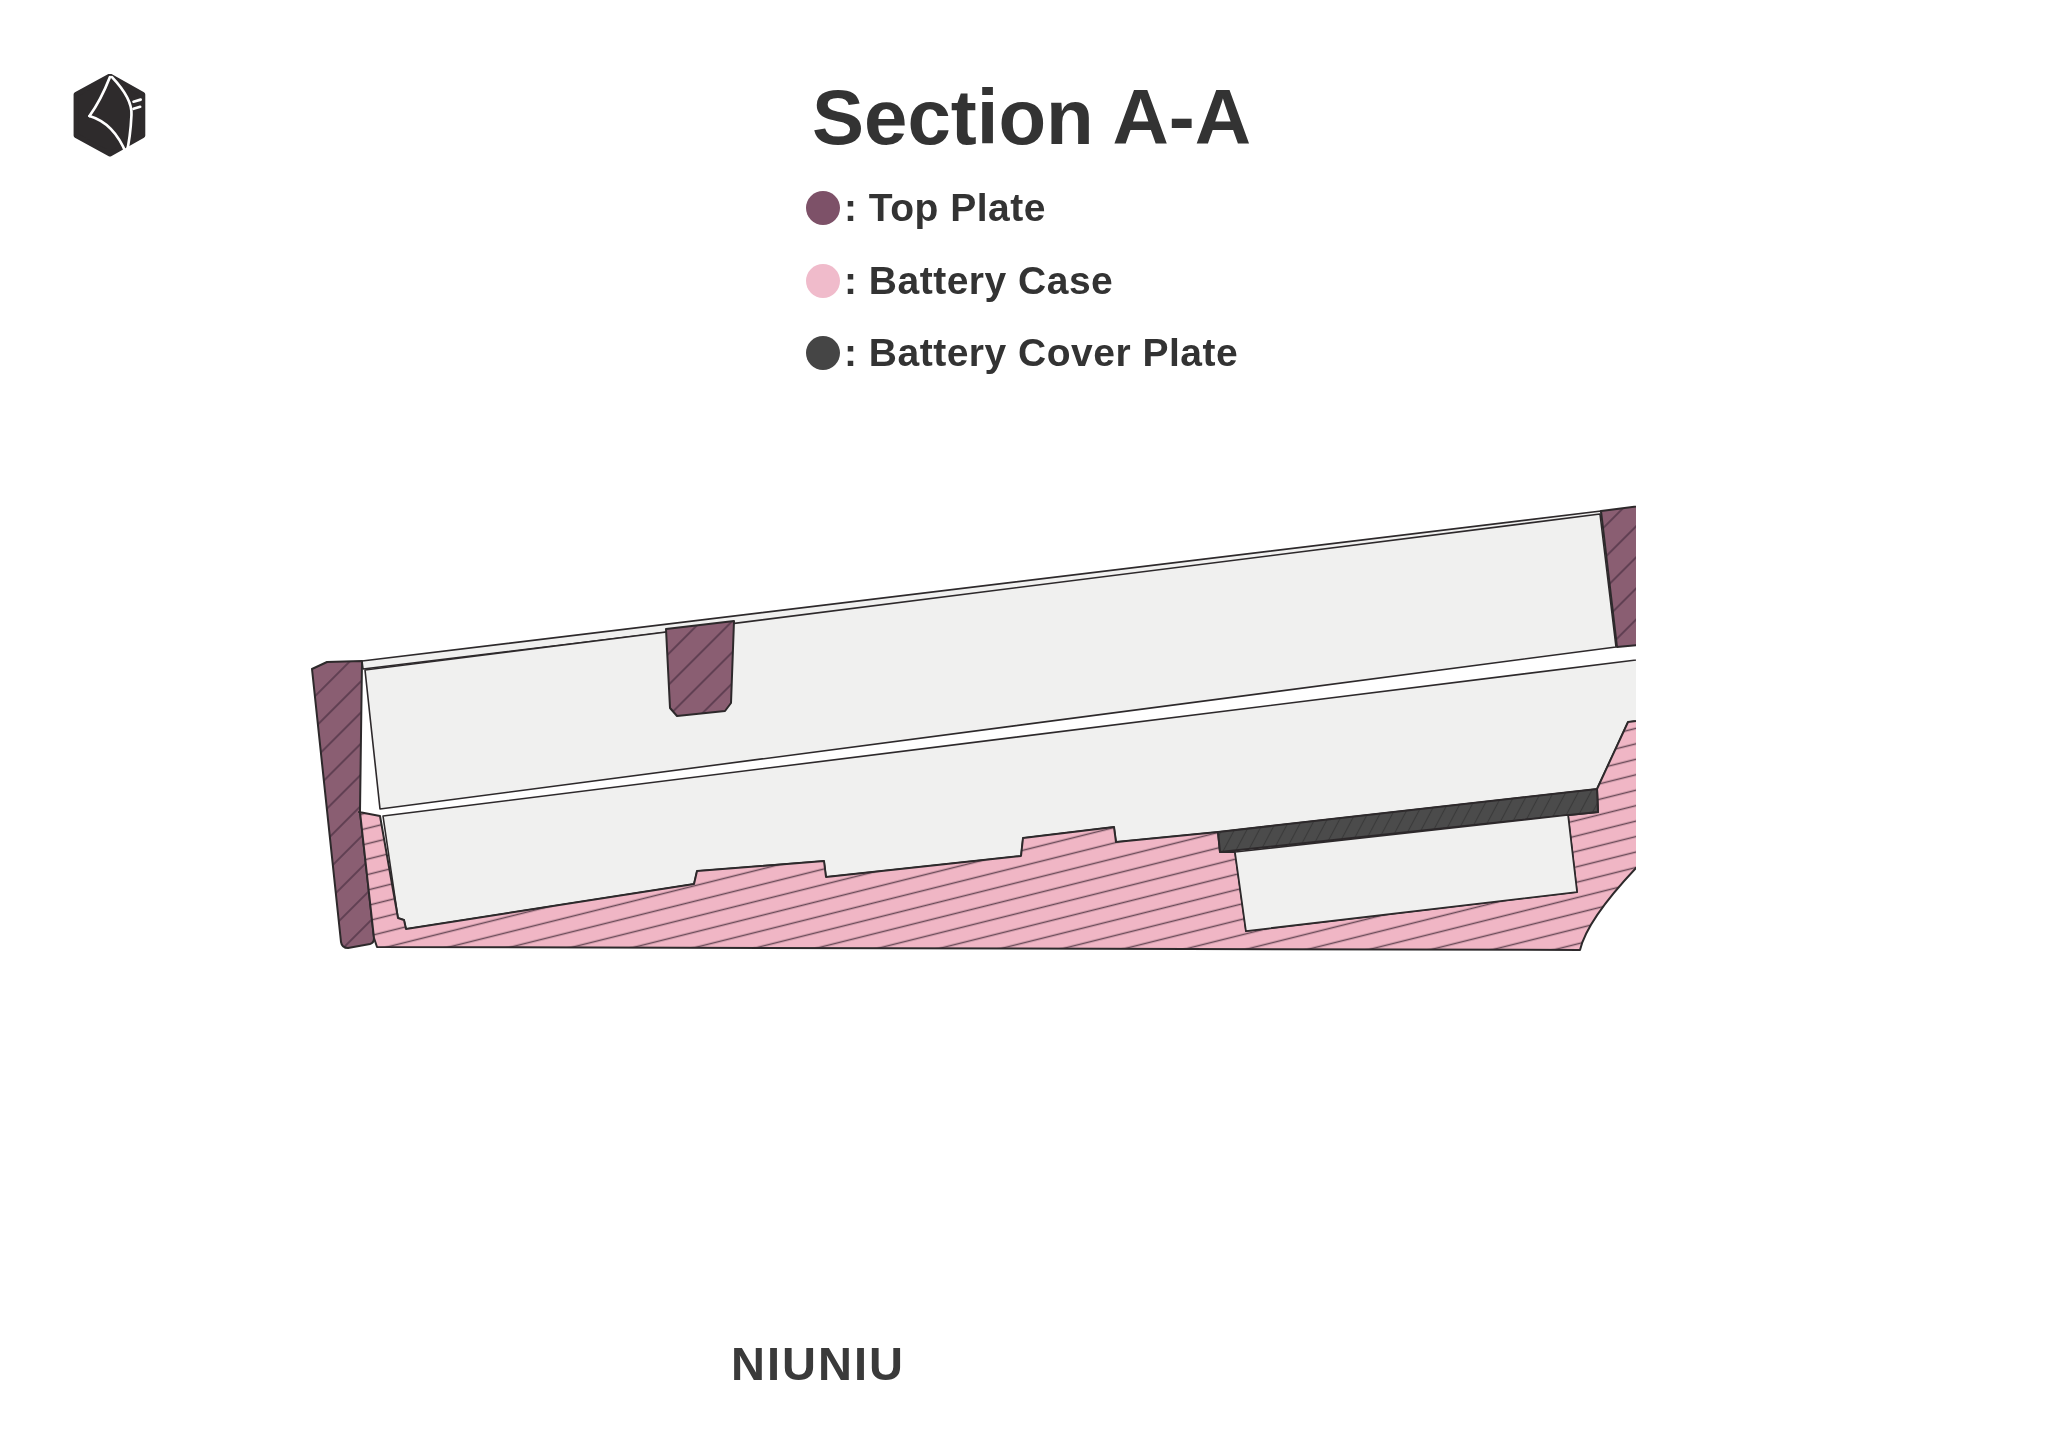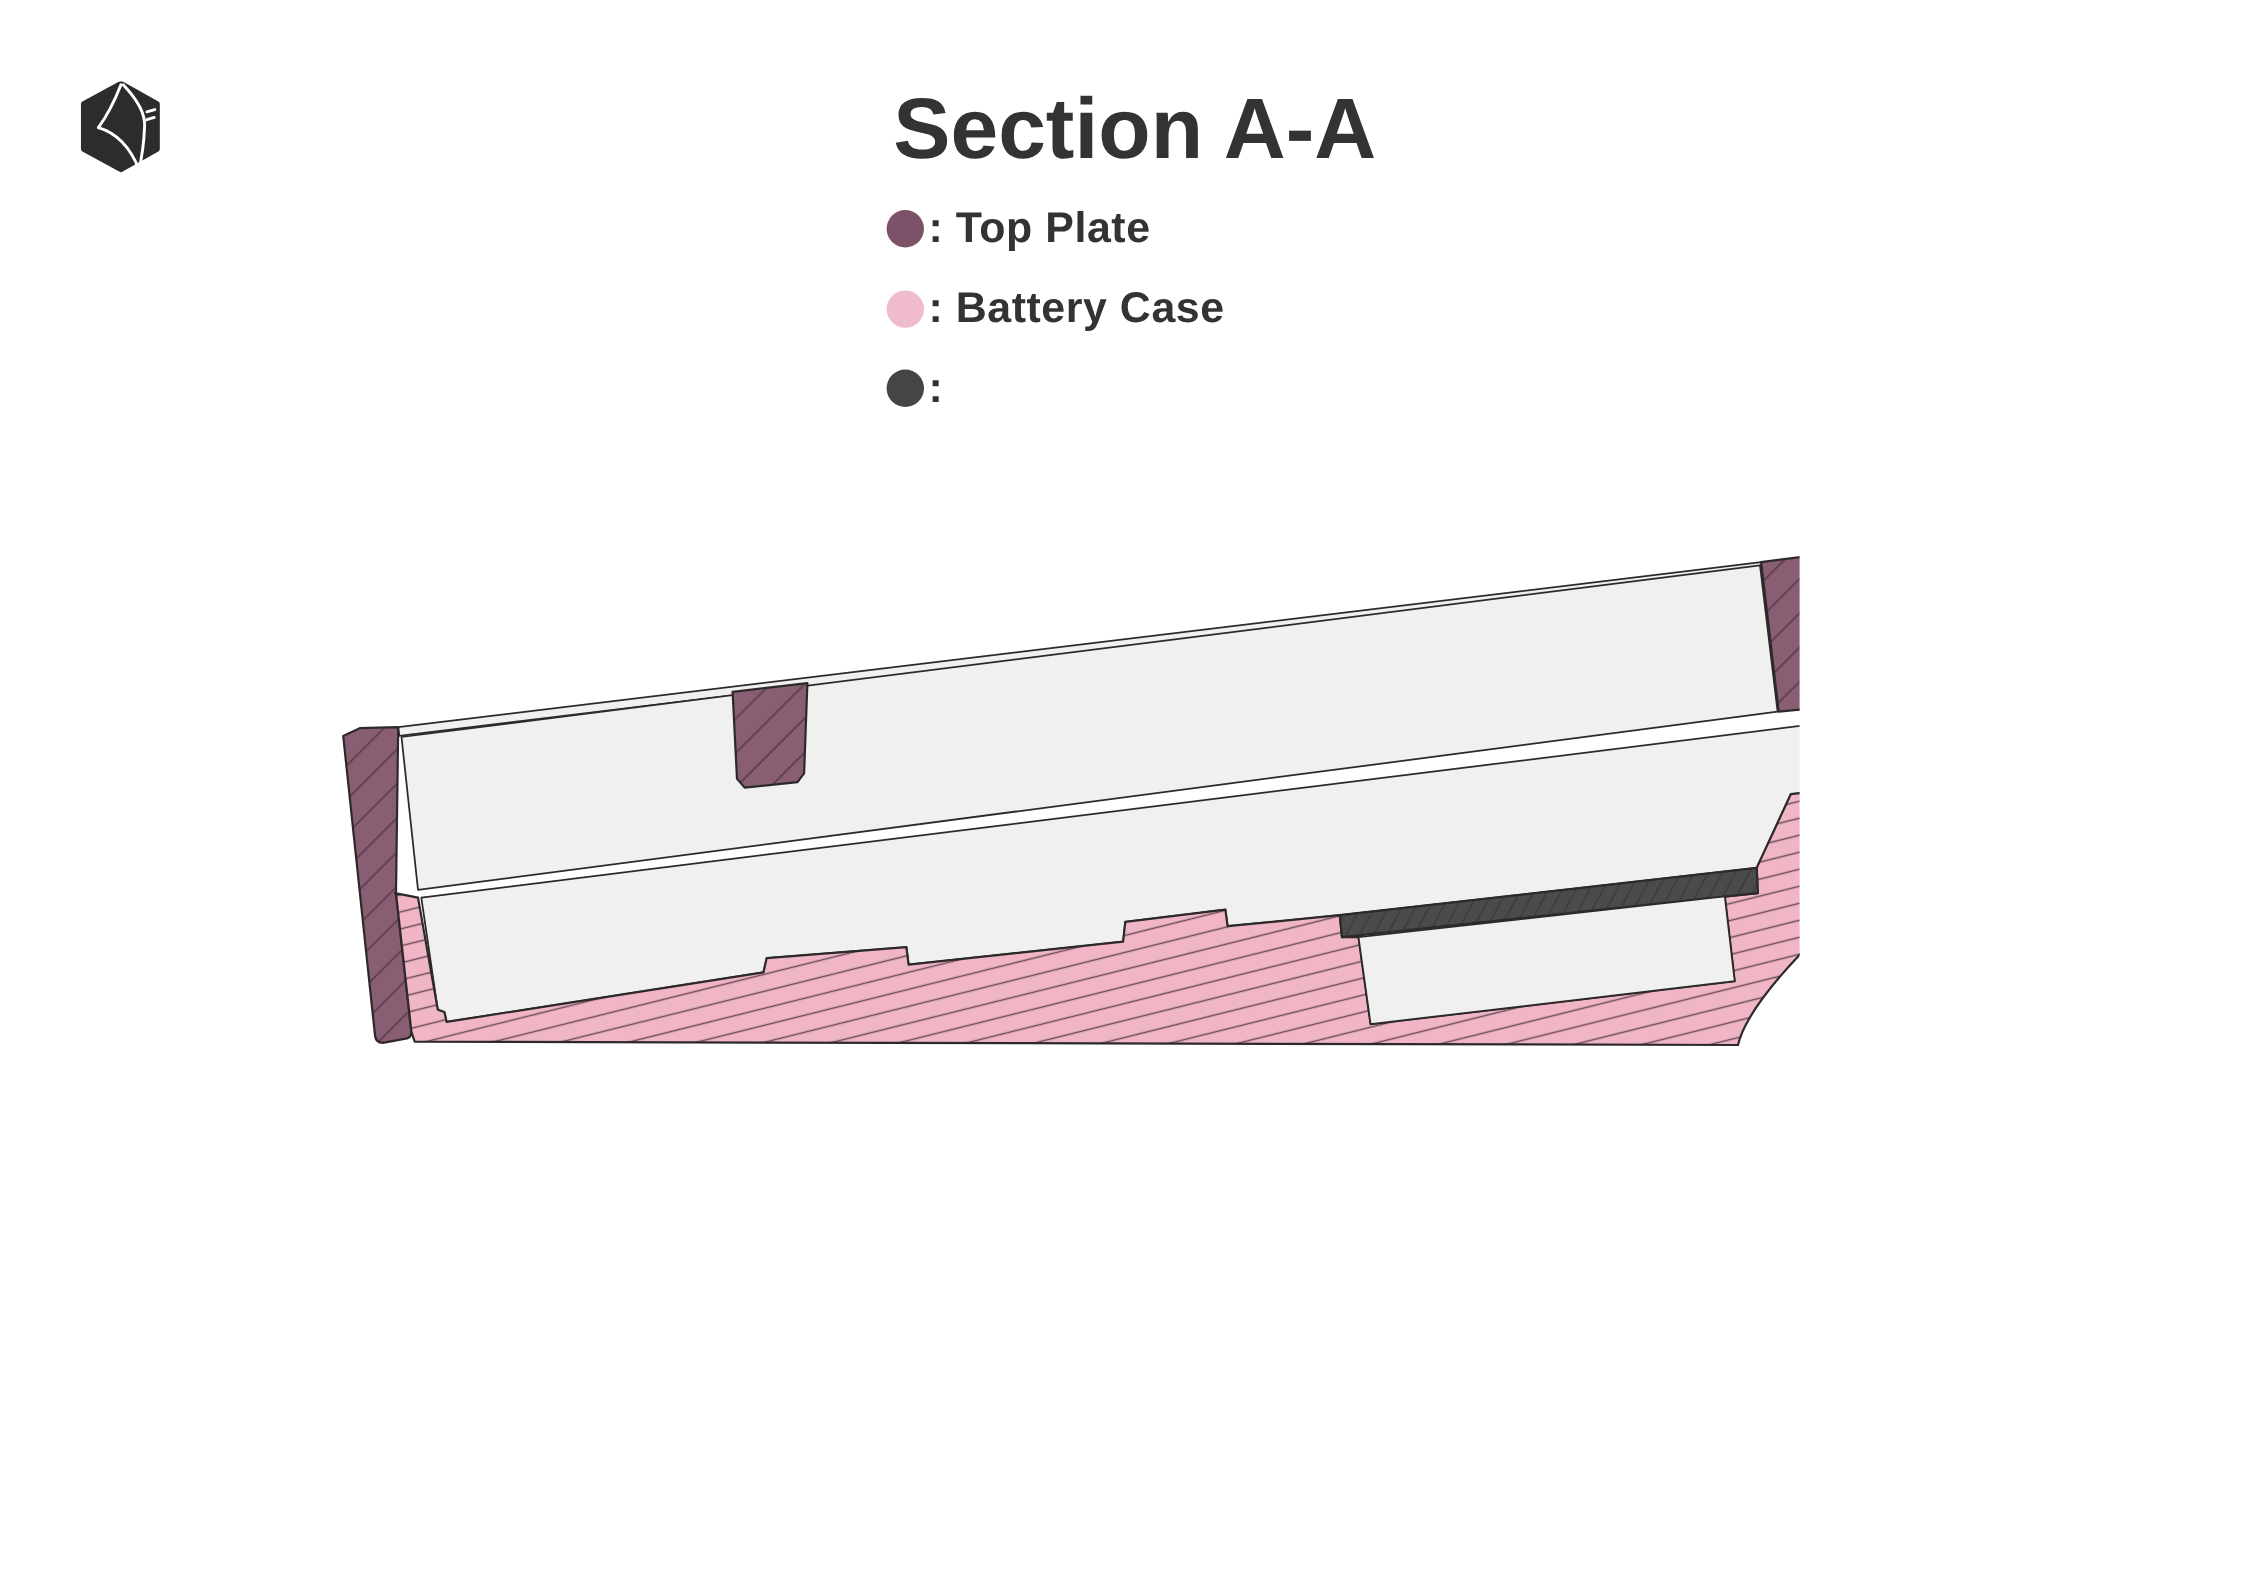--- a/index.html
+++ b/index.html
@@ -61,21 +61,21 @@
   <div class="page-title">Section A-A</div>
 
   <div class="legend">
     <div class="legend-row r0">
       <span class="swatch sw0"></span><span class="legend-text">: </span><span class="legend-text">Top Plate</span>
     </div>
     <div class="legend-row r1">
       <span class="swatch sw1"></span><span class="legend-text">: </span><span class="legend-text">Battery Case</span>
     </div>
     <div class="legend-row r2">
-      <span class="swatch sw2"></span><span class="legend-text">: </span>
+      <span class="swatch sw2"></span><span class="legend-text">: </span><span class="legend-text">Battery Cover Plate</span>
     </div>
   </div>
 
   <svg class="drawing" viewBox="0 0 2048 1448">
     <defs>
       <pattern id="hatchTop" width="40" height="22" patternUnits="userSpaceOnUse" patternTransform="rotate(-45)">
         <rect width="40" height="22" style="fill:var(--top-case)"></rect>
         <line x1="0" y1="11" x2="40" y2="11" style="stroke:var(--top-case-hatch);stroke-width:1.4"></line>
       </pattern>
       <pattern id="hatchBottom" width="90" height="15" patternUnits="userSpaceOnUse" patternTransform="rotate(-14)">
@@ -114,14 +114,15 @@
 
     <polygon class="thin" points="1235,852 1568,815 1577,892 1246,931" style="fill:var(--slab)"></polygon>
 
     <polygon class="thin" points="1653,619 1667,618 1667,656 1653,658" style="fill:var(--background)"></polygon>
 
     <polygon class="thin" points="1737,675 1748,674 1748,718 1738,719" style="fill:var(--background)"></polygon>
 
     <line x1="1706" y1="652" x2="1710" y2="712" style="stroke:var(--outline);stroke-width:1.6"></line>
   </svg>
 
+  <div class="brand">NIUNIU</div>
 
 </div>
 
 </body></html>

